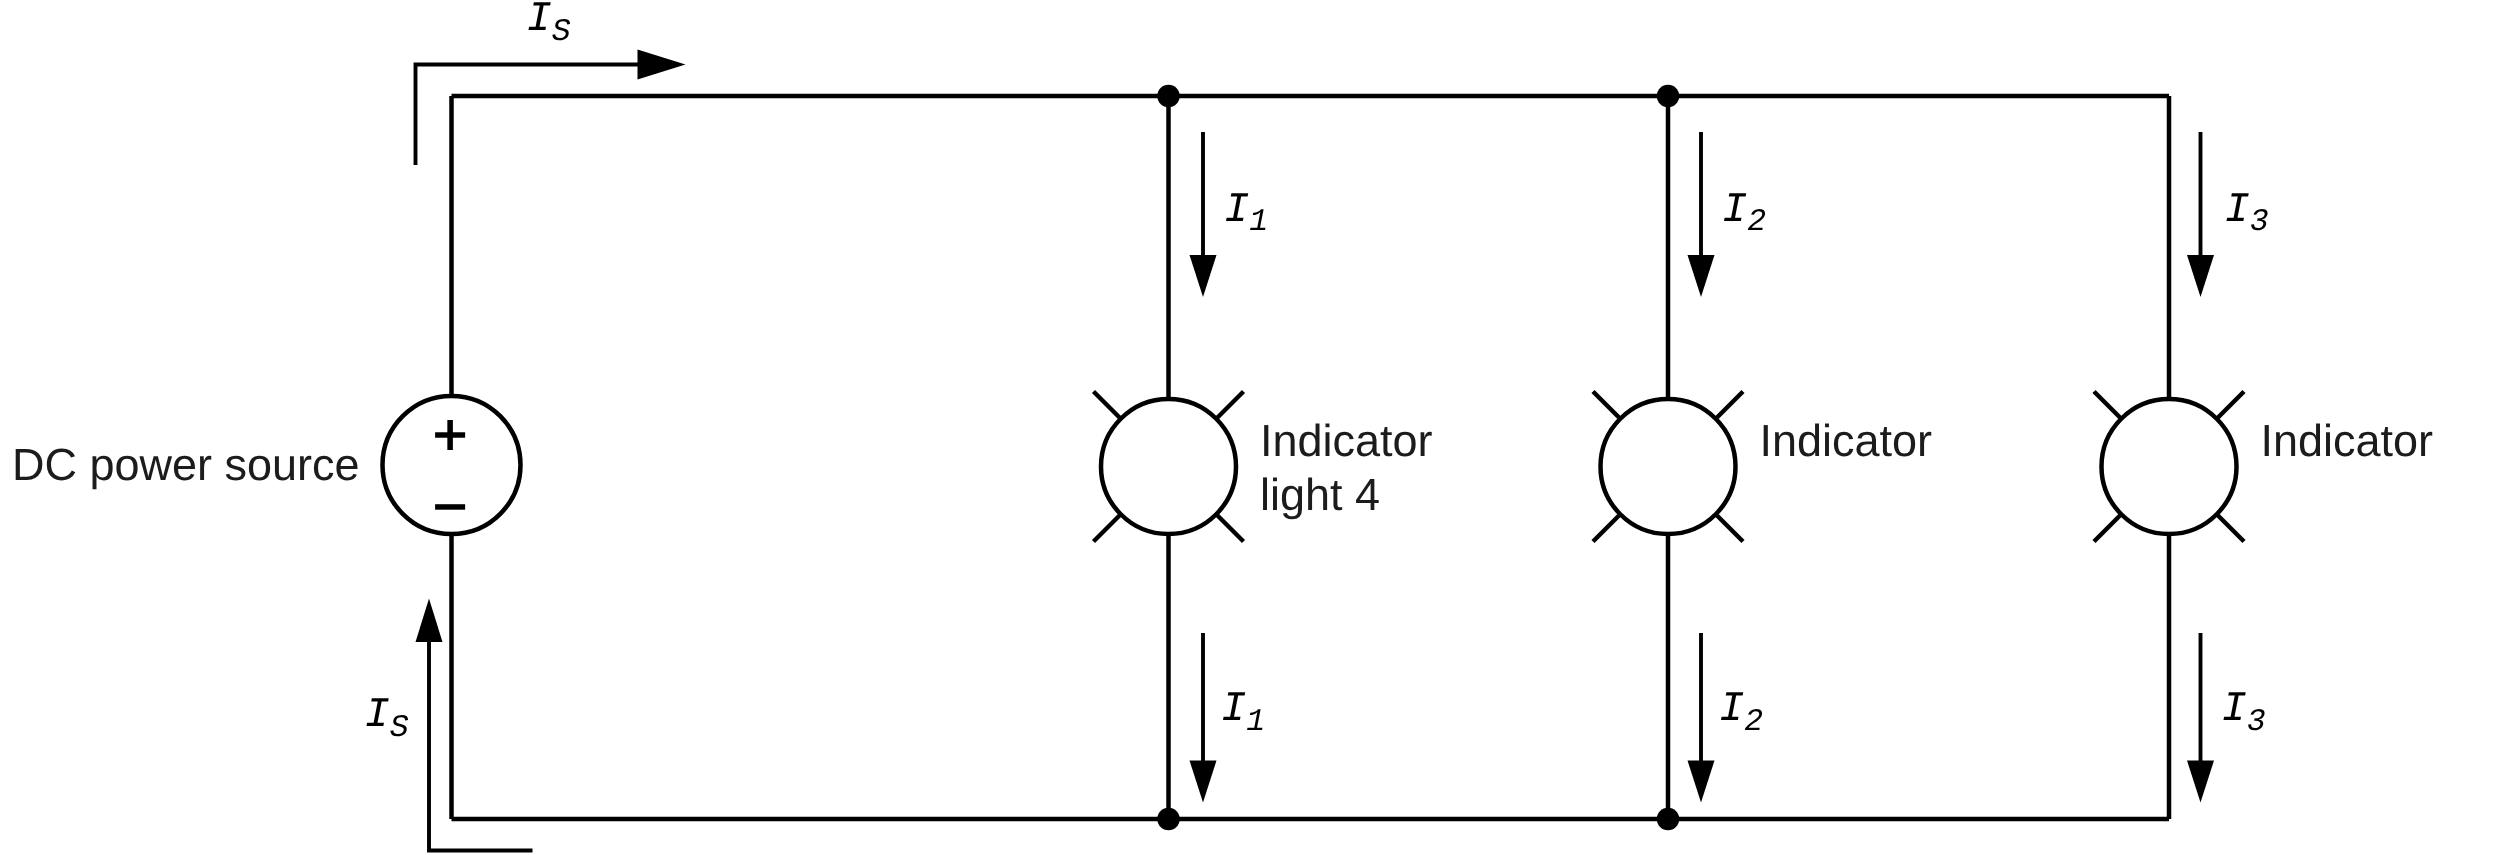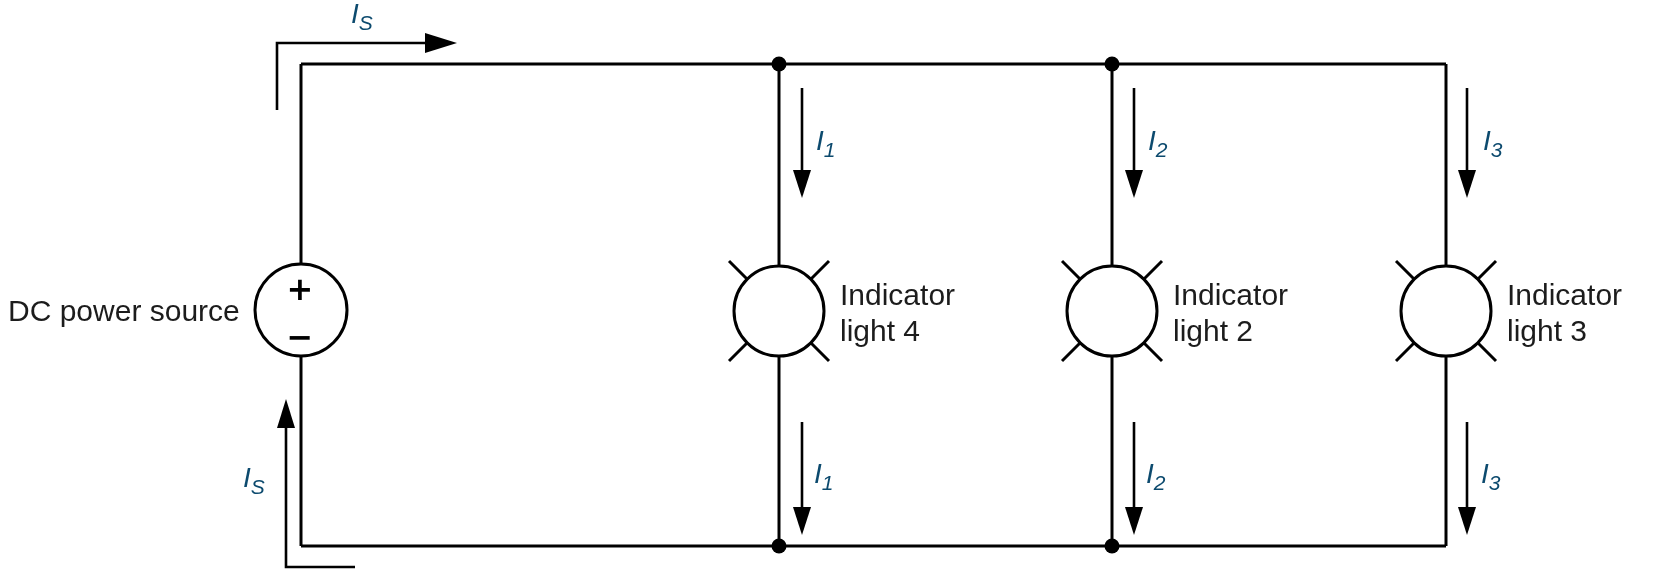--- a/index.html
+++ b/index.html
@@ -34,22 +34,22 @@
     width: 34px;
     text-align: center;
     color: #000000;
     font-family: "DejaVu Sans", sans-serif;
     font-weight: bold;
     font-size: 32px;
     line-height: 34px;
   }
   .cur {
     position: absolute;
-    color: #0c4a6e;
-    font-family: Liberation Sans, sans-serif;
+    color: #000000;
+    font-family: Liberation Mono, monospace;
     font-style: italic;
     font-size: 28px;
     line-height: 26px;
     white-space: nowrap;
   }
   .cur sub {
     font-size: 21px;
     font-style: italic;
     line-height: 0;
   }
@@ -133,25 +133,23 @@
 
   <div class="pm" style="top:272px;">+</div>
   <div class="pm" style="top:320px;">−</div>
 
   <div class="label" style="left:840px; top:277px;">
     <div>Indicator</div>
     <div>light 4</div>
   </div>
   <div class="label" style="left:1173px; top:277px;">
     <div>Indicator</div>
-    <div>light 2</div>
   </div>
   <div class="label" style="left:1507px; top:277px;">
     <div>Indicator</div>
-    <div>light 3</div>
   </div>
 
   <div class="cur" style="left:351px; top:1px;">
     <span>I</span><sub>S</sub>
   </div>
   <div class="cur" style="left:243px; top:465px;">
     <span>I</span><sub>S</sub>
   </div>
   <div class="cur" style="left:816px; top:128px;">
     <span>I</span><sub>1</sub>

